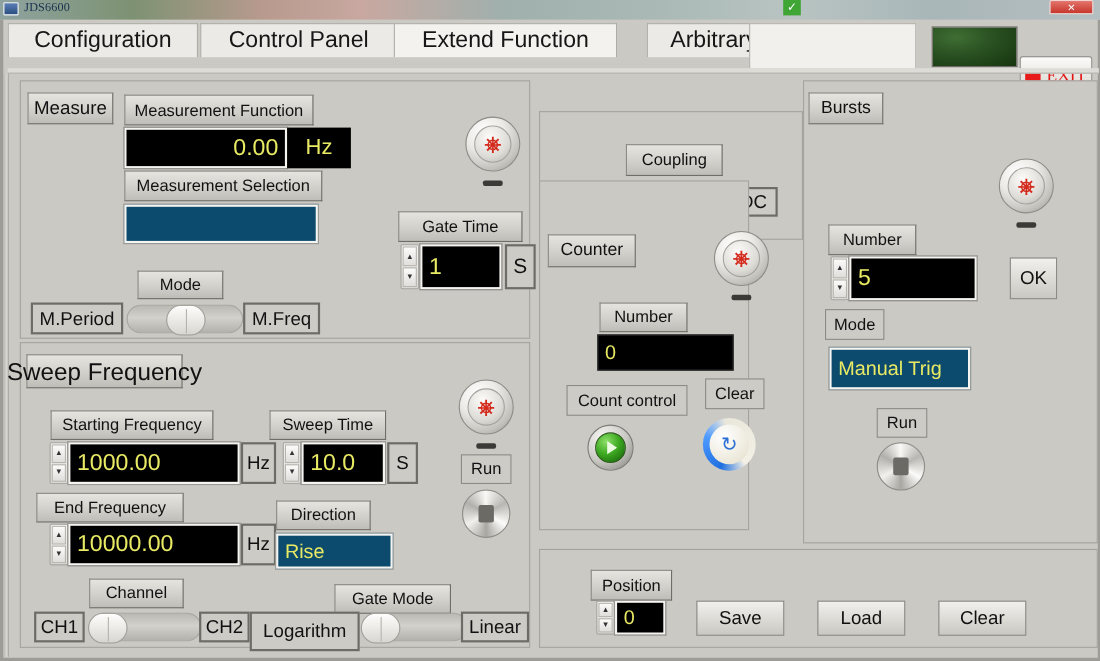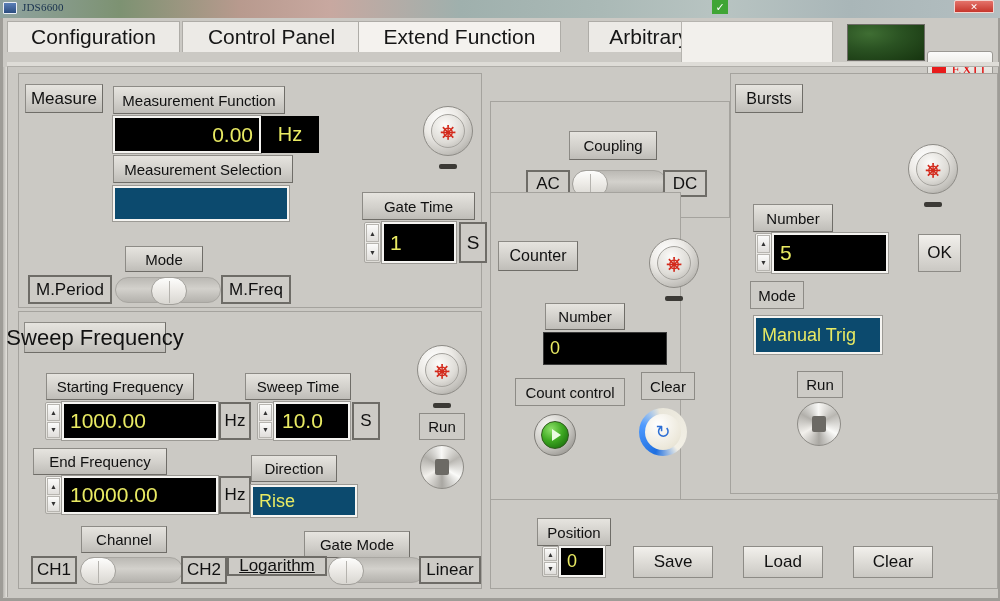--- a/index.html
+++ b/index.html
@@ -344,21 +344,21 @@
       <div class="combo" style="left:232px;top:173px;width:106px;height:32px;">Rise</div>
 
       <div class="cap" style="left:62px;top:214px;width:86px;height:27px;">Channel</div>
       <div class="btn2" style="left:12px;top:244px;width:46px;height:28px;">CH1</div>
       <div class="toggle" style="left:62px;top:245px;width:102px;">
         <div class="knob left"></div>
       </div>
       <div class="btn2" style="left:162px;top:244px;width:46px;height:28px;">CH2</div>
 
       <div class="cap" style="left:285px;top:219px;width:106px;height:27px;">Gate Mode</div>
-      <div class="btn2" style="left:208px;top:244px;width:100px;height:20px;text-decoration:underline;">Logarithm</div>
+      <div class="btn2" style="left:208px;top:244px;width:100px;height:36px;">Logarithm</div>
       <div class="toggle" style="left:310px;top:245px;width:96px;">
         <div class="knob left"></div>
       </div>
       <div class="btn2" style="left:400px;top:244px;width:62px;height:28px;">Linear</div>
 
       <div class="pwr" style="left:398px;top:33px;">
         <div class="inner">
             <span class="glyph">⎈</span>
           </div>
       </div>
@@ -369,21 +369,21 @@
 
     <div class="panel" style="left:487px;top:55px;width:240px;height:117px;margin-top:28px;">
       <div class="cap" style="left:78px;top:29px;width:88px;height:29px;">Coupling</div>
       <div class="btn2" style="left:35px;top:68px;width:44px;height:27px;">AC</div>
       <div class="toggle" style="left:82px;top:68px;width:94px;">
         <div class="knob left"></div>
       </div>
       <div class="btn2" style="left:172px;top:68px;width:44px;height:27px;">DC</div>
     </div>
 
-    <div class="panel" style="left:487px;top:174px;width:191px;height:318px;">
+    <div class="panel" style="left:487px;top:146px;width:191px;height:318px;">
       <div class="cap" style="left:7px;top:48px;width:80px;height:30px;font-size:16px;">Counter</div>
 
       <div class="pwr" style="left:158px;top:45px;">
         <div class="inner">
             <span class="glyph">⎈</span>
           </div>
       </div>
       <div class="pwr-dash" style="left:174px;top:103px;"></div>
 
       <div class="cap" style="left:54px;top:110px;width:80px;height:27px;">Number</div>

